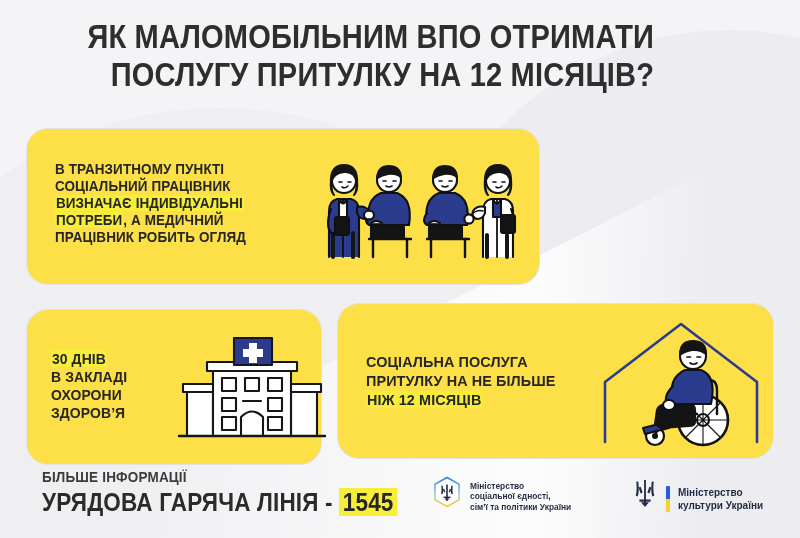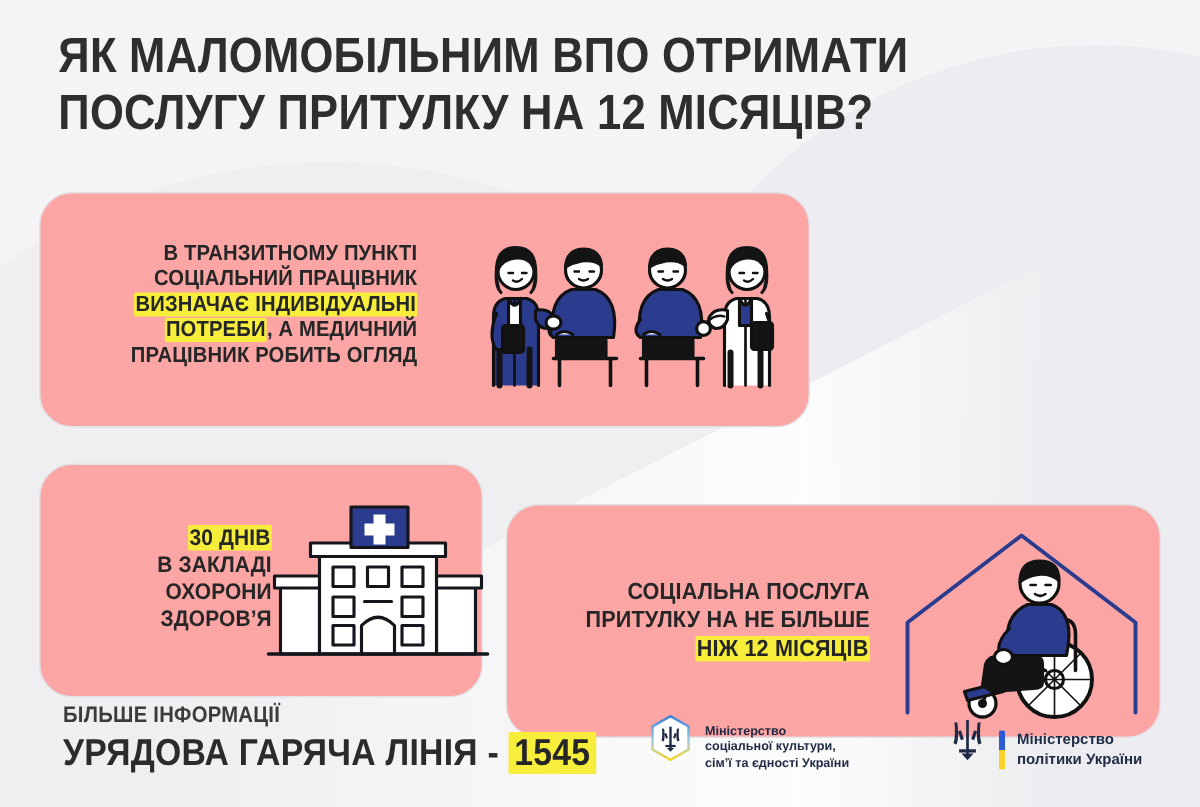--- a/index.html
+++ b/index.html
@@ -54,48 +54,48 @@
     z-index: 0;
     pointer-events: none;
   }
 
   
   .title-wrap {
     position: absolute;
     top: 18px;
     left: 0;
     width: 648px;
-    text-align: left;
+    text-align: right;
     z-index: 3;
+    padding-left: 45px;
   }
   .title-line {
     display: block;
     color: #2e2e2e;
     font-family: "Liberation Sans Narrow", "Liberation Sans", sans-serif;
     font-weight: 700;
     font-size: 33px;
     line-height: 38px;
     letter-spacing: .2px;
     transform: scaleX(.88);
     white-space: nowrap;
   }
 
   
   .card {
     position: absolute;
-    background: #fca5a5;
+    background: #fde047;
     border: 1px solid #e2e2e6;
     border-radius: 22px;
     z-index: 2;
     box-sizing: border-box;
-    text-align: right;
   }
   #card-top    { left: 26px;  top: 128px; width: 514px; height: 157px; }
   #card-left   { left: 26px;  top: 309px; width: 296px; height: 156px; }
-  #card-right  { left: 337px; top: 303px; width: 437px; height: 156px; margin-top: 33px; }
+  #card-right  { left: 337px; top: 303px; width: 437px; height: 156px; }
 
   .card-body {
     position: relative;
     width: 100%;
     height: 100%;
   }
 
   .card-text {
     position: absolute;
     font-family: "Liberation Sans Narrow", "Liberation Sans", sans-serif;
@@ -396,40 +396,40 @@
             <path d="M20.7 9.6 l-1.5 .3 c-.3 3.6 -.5 6.4 .3 8.4 l1.5 -.6 c-.7 -2.2 -.6 -4.9 -.3 -8.1 Z"></path>
             <path d="M10.8 13.2 l1.4 -.5 1.1 3.2 -1.3 .6 Z"></path>
             <path d="M19.2 13.2 l-1.4 -.5 -1.1 3.2 1.3 .6 Z"></path>
             <path d="M11.6 20.6 h6.8 v1.5 h-6.8 Z"></path>
             <path d="M12.6 22.6 h4.8 l-2.4 2.6 Z"></path>
           </g>
         </svg>
       </span>
       <span class="logo-text">
         <span>Міністерство</span>
-        <span>соціальної культури,</span>
-        <span>сім’ї та єдності України</span>
+        <span>соціальної єдності,</span>
+        <span>сім’ї та політики України</span>
       </span>
     </div>
 
     <div class="logo" id="logo-culture">
       <span>
         <svg width="26" height="30" viewBox="0 0 26 30" xmlns="http://www.w3.org/2000/svg">
           <g fill="#1f2a44">
             <path d="M12.1 2 h1.8 v24 h-1.8 Z"></path>
             <path d="M4.3 3.4 l2 .4 c.6 6.2 .8 11.2 -.6 14.6 l-2 -.9 c1.2 -3.6 1.1 -8.3 .6 -14.1 Z"></path>
             <path d="M21.7 3.4 l-2 .4 c-.6 6.2 -.8 11.2 .6 14.6 l2 -.9 c-1.2 -3.6 -1.1 -8.3 -.6 -14.1 Z"></path>
             <path d="M6.6 9.6 l2 -.8 2 5.8 -2 .9 Z"></path>
             <path d="M19.4 9.6 l-2 -.8 -2 5.8 2 .9 Z"></path>
             <path d="M7.4 21.5 h11.2 v2.2 h-11.2 Z"></path>
             <path d="M9 24.3 h8 l-4 4.6 Z"></path>
           </g>
         </svg>
       </span>
       <span class="tri-bar"></span>
       <span class="logo-text">
         <span>Міністерство</span>
-        <span>політики України</span>
+        <span>культури України</span>
       </span>
     </div>
   </div>
 
 </div>
 
 </body></html>

